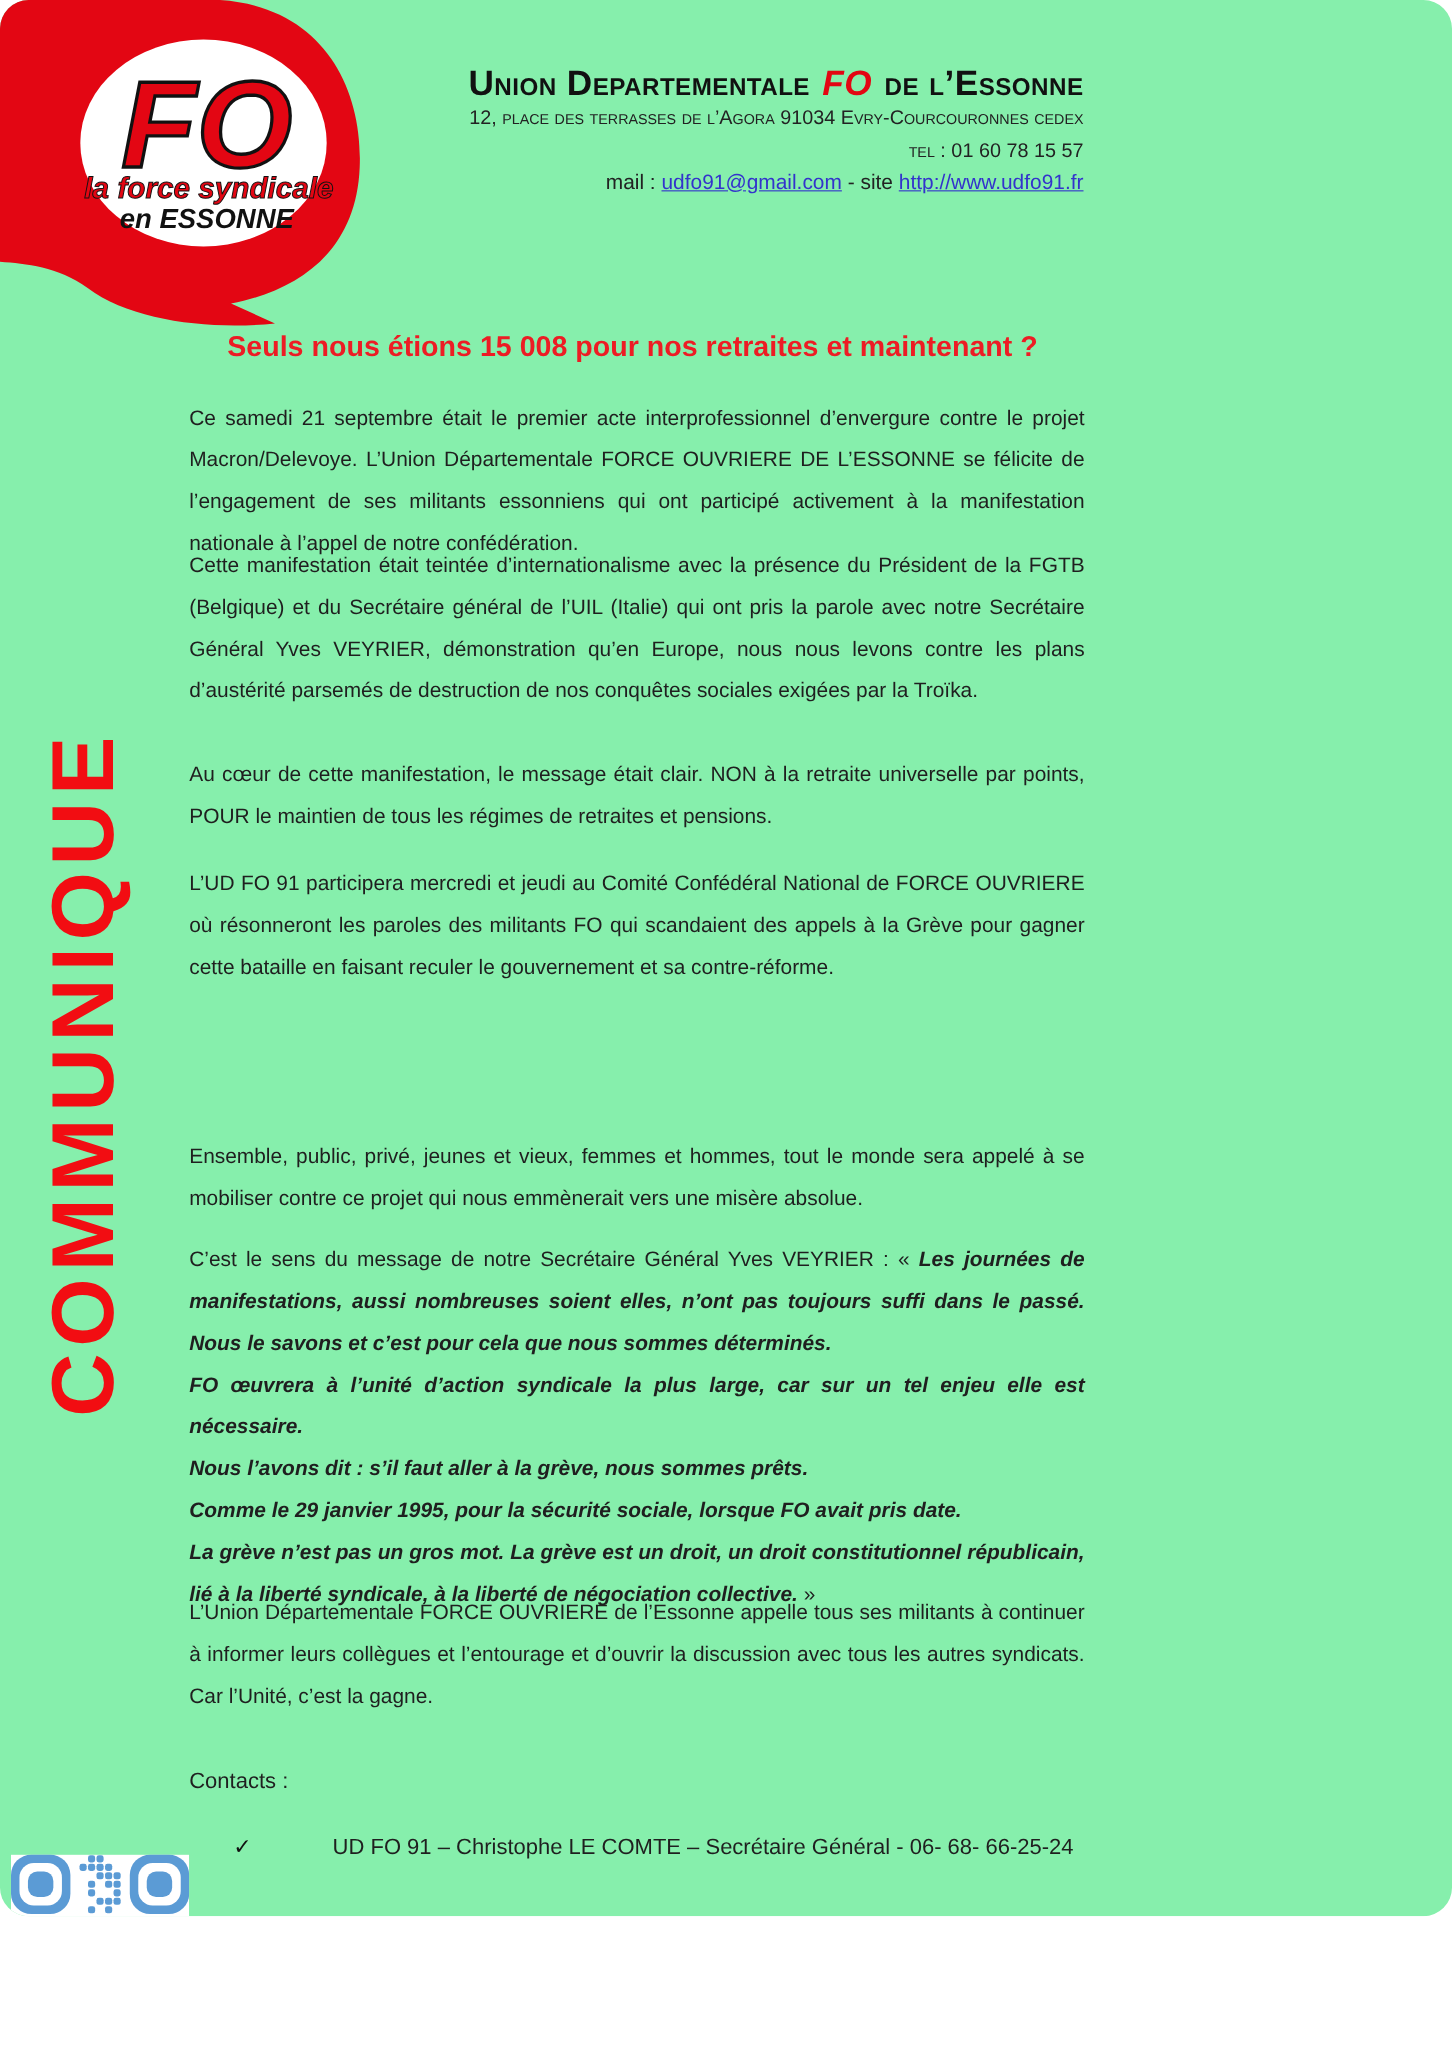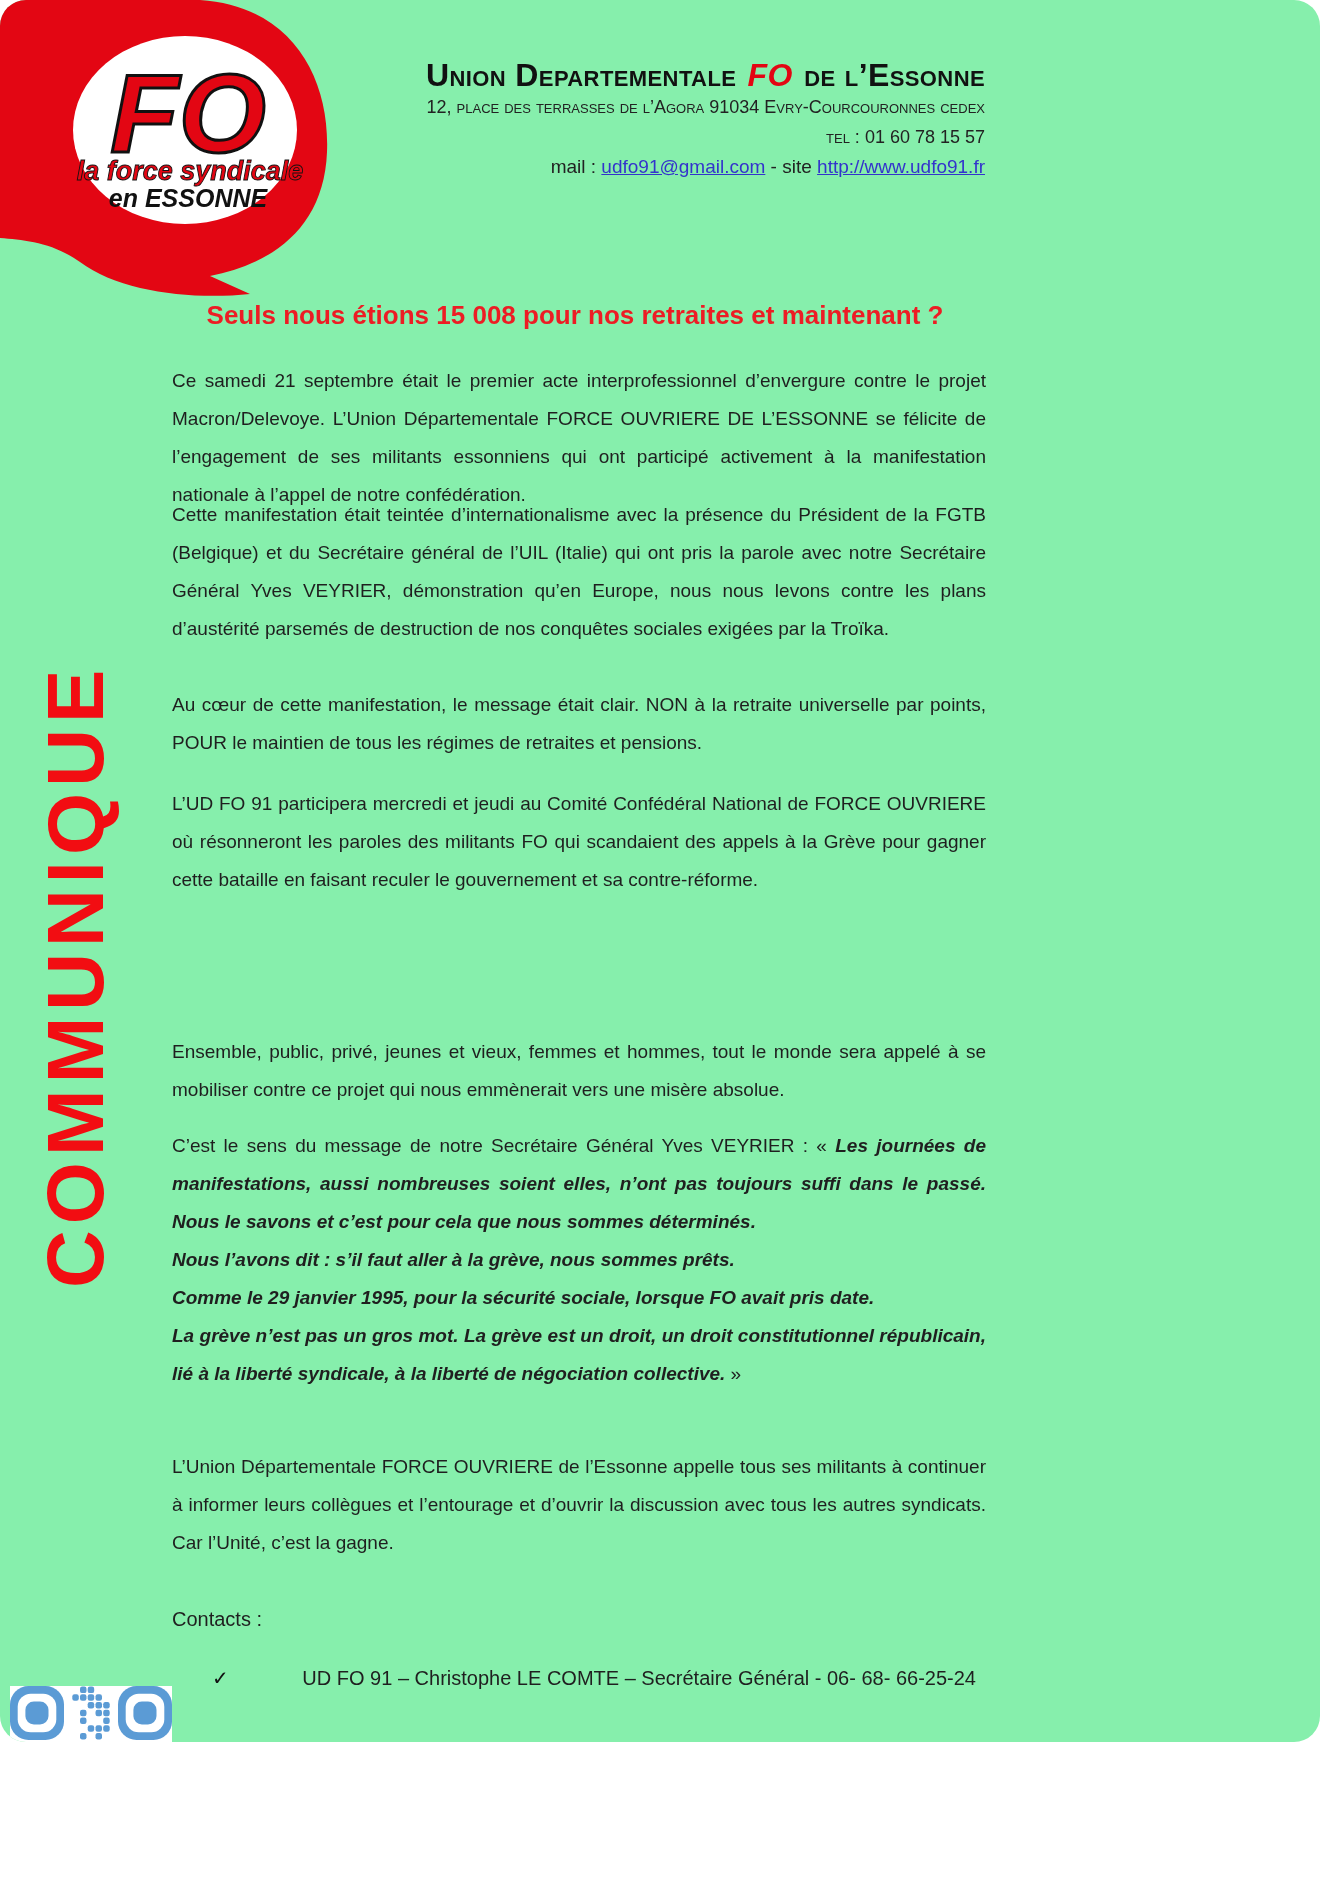--- a/index.html
+++ b/index.html
@@ -80,20 +80,21 @@
   <div class="communique">COMMUNIQUE</div>
 
   <div class="para p1">Ce samedi 21 septembre était le premier acte interprofessionnel d’envergure contre le projet Macron/Delevoye. L’Union Départementale FORCE OUVRIERE DE L’ESSONNE se félicite de l’engagement de ses militants essonniens qui ont participé activement à la manifestation nationale à l’appel de notre confédération.</div>
   <div class="para p2">Cette manifestation était teintée d’internationalisme avec la présence du Président de la FGTB (Belgique) et du Secrétaire général de l’UIL (Italie) qui ont pris la parole avec notre Secrétaire Général Yves VEYRIER, démonstration qu’en Europe, nous nous levons contre les plans d’austérité parsemés de destruction de nos conquêtes sociales exigées par la Troïka.</div>
   <div class="para p3">Au cœur de cette manifestation, le message était clair. NON à la retraite universelle par points, POUR le maintien de tous les régimes de retraites et pensions.</div>
   <div class="para p4">L’UD FO 91 participera mercredi et jeudi au Comité Confédéral National de FORCE OUVRIERE où résonneront les paroles des militants FO qui scandaient des appels à la Grève pour gagner cette bataille en faisant reculer le gouvernement et sa contre-réforme.</div>
   <div class="para p6">Ensemble, public, privé, jeunes et vieux, femmes et hommes, tout le monde sera appelé à se mobiliser contre ce projet qui nous emmènerait vers une misère absolue.</div>
 
   <div class="para p7">
     <span>C’est le sens du message de notre Secrétaire Général Yves VEYRIER : « </span><span class="q">Les journées de manifestations, aussi nombreuses soient elles, n’ont pas toujours suffi dans le passé. Nous le savons et c’est pour cela que nous sommes déterminés.</span>
+    <div class="quote-line q">FO œuvrera à l’unité d’action syndicale la plus large, car sur un tel enjeu elle est nécessaire.</div>
     <div class="quote-line q">Nous l’avons dit : s’il faut aller à la grève, nous sommes prêts.</div>
     <div class="quote-line q">Comme le 29 janvier 1995, pour la sécurité sociale, lorsque FO avait pris date.</div>
     <div class="quote-line"><span class="q">La grève n’est pas un gros mot. La grève est un droit, un droit constitutionnel républicain, lié à la liberté syndicale, à la liberté de négociation collective.</span><span> »</span></div>
   </div>
 
   <div class="para p8">L’Union Départementale FORCE OUVRIERE de l’Essonne appelle tous ses militants à continuer à informer leurs collègues et l’entourage et d’ouvrir la discussion avec tous les autres syndicats. Car l’Unité, c’est la gagne.</div>
 
   <div class="contacts-heading">Contacts :</div>
   <div class="check-row">
     <span class="check-mark">✓</span>

